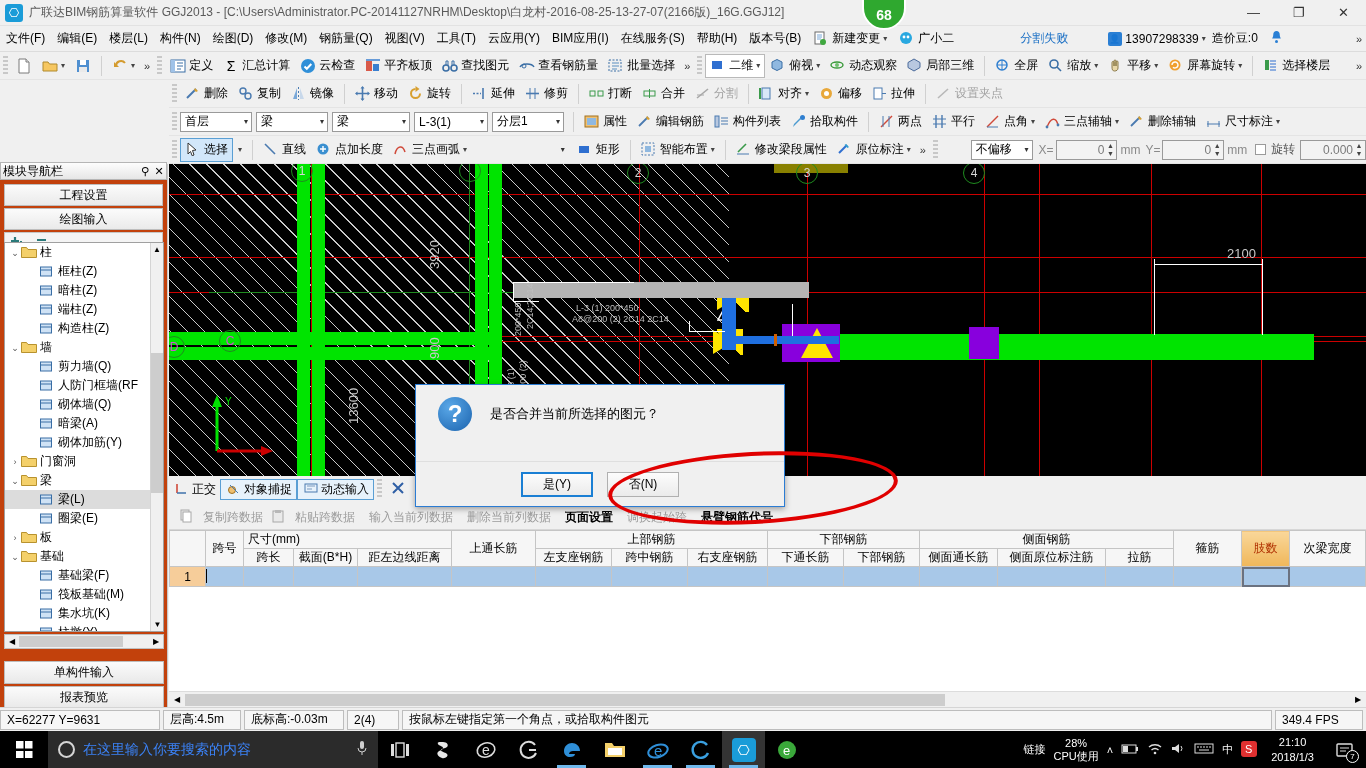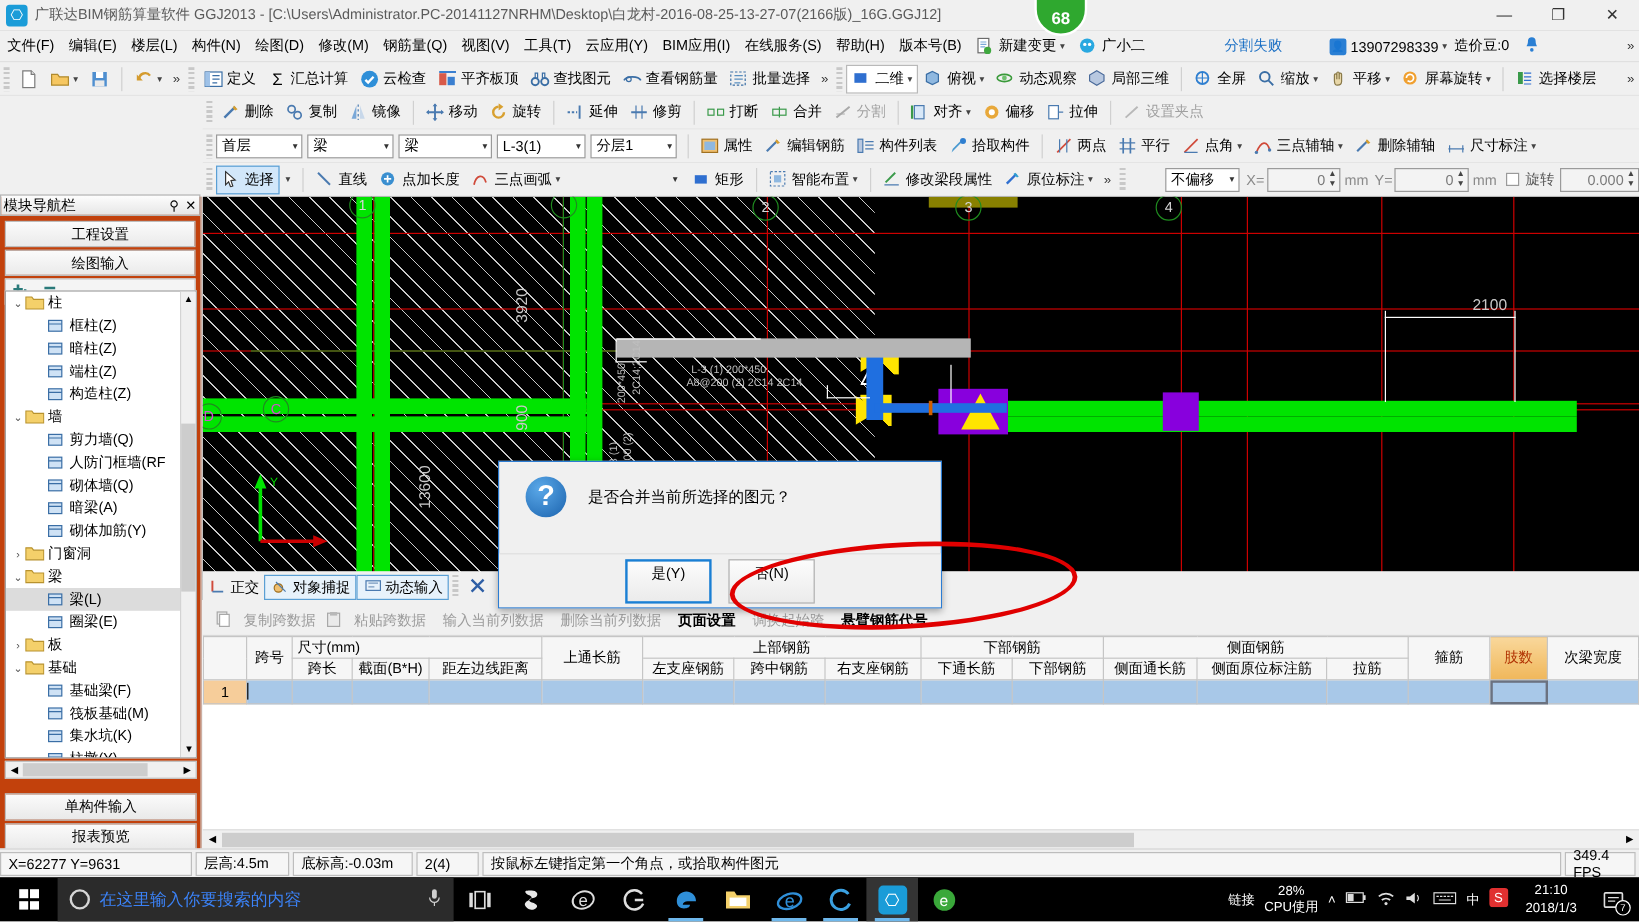--- a/index.html
+++ b/index.html
@@ -186,21 +186,21 @@
     color: #fff; font-size: 24px; font-weight: bold; text-align: center; line-height: 34px;
     flex: 0 0 auto;
   }
   .modal-msg { margin-left: 18px; font-size: 13px; color: #000; }
   .modal-footer {
     position: absolute; left: 0; bottom: 0; width: 100%; height: 45px;
     background: #f0f0f0; border-top: 1px solid #dfdfdf;
     display: flex; align-items: center; justify-content: center; gap: 14px;
   }
   .mbtn {
-    width: 72px; height: 37px; font-size: 12px; text-align: center; line-height: 23px;
+    width: 72px; height: 25px; font-size: 12px; text-align: center; line-height: 23px;
     background: linear-gradient(#fcfcfc,#ebebeb); border: 1px solid #b0b0b0;
   }
   .mbtn.primary { border: 2px solid #1a7fd4; line-height: 21px; }
   .redoval {
     position: absolute; left: 608px; top: 452px; width: 290px; height: 72px;
     border: 4px solid #e00000; border-radius: 50%; z-index: 55; pointer-events: none;
     transform: rotate(-3deg);
   }
 
   
@@ -1240,21 +1240,21 @@
     <div class="thumb"></div>
     <div class="arw" style="margin-left:auto;">▶</div>
   </div>
 
   <div class="statusbar">
     <div class="sb-cell" style="width:160px;">X=62277  Y=9631</div>
     <div class="sb-cell" style="width:78px;">层高:4.5m</div>
     <div class="sb-cell" style="width:100px;">底标高:-0.03m</div>
     <div class="sb-cell" style="width:52px;">2(4)</div>
     <div class="sb-cell" style="flex:1;">按鼠标左键指定第一个角点，或拾取构件图元</div>
-    <div class="sb-cell" style="width:59px;justify-content:flex-start;">349.4 FPS</div>
+    <div class="sb-cell" style="width:88px;justify-content:flex-start;">349.4 FPS</div>
   </div>
 
   <div class="modal">
     <div class="modal-body">
       <div class="qmark">?</div>
       <div class="modal-msg">是否合并当前所选择的图元？</div>
     </div>
     <div class="modal-footer">
       <div class="mbtn primary">是(Y)</div>
       <div class="mbtn">否(N)</div>

